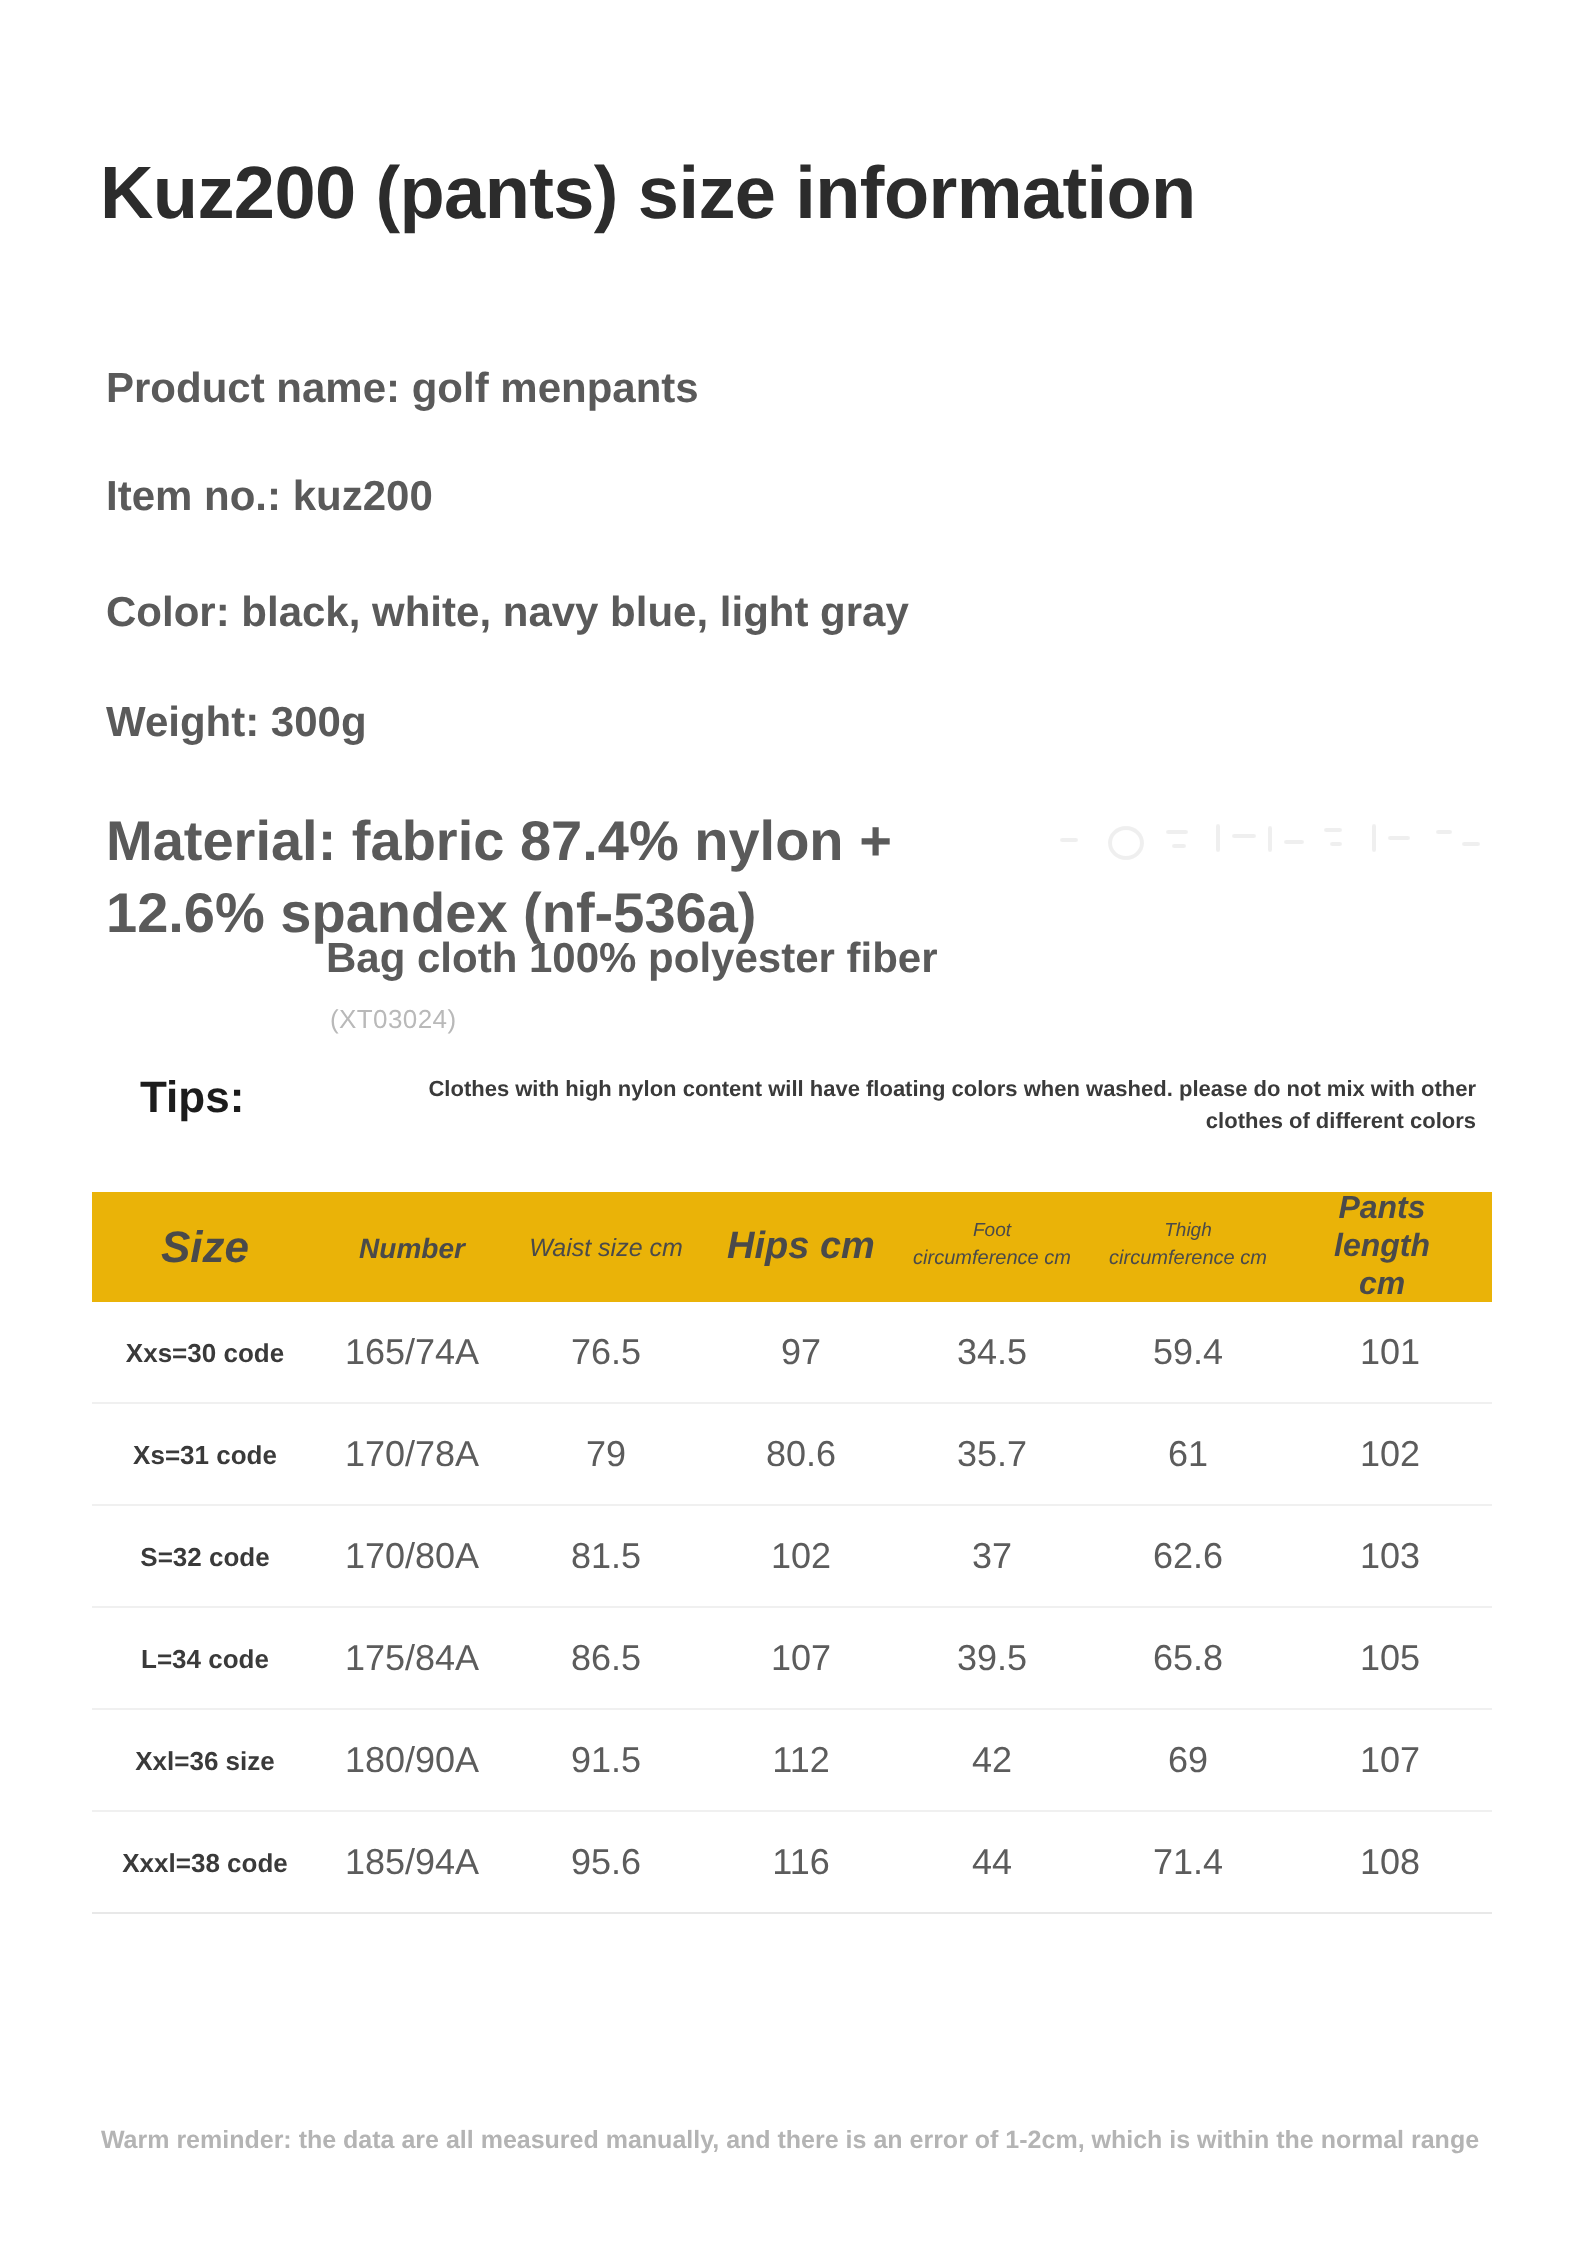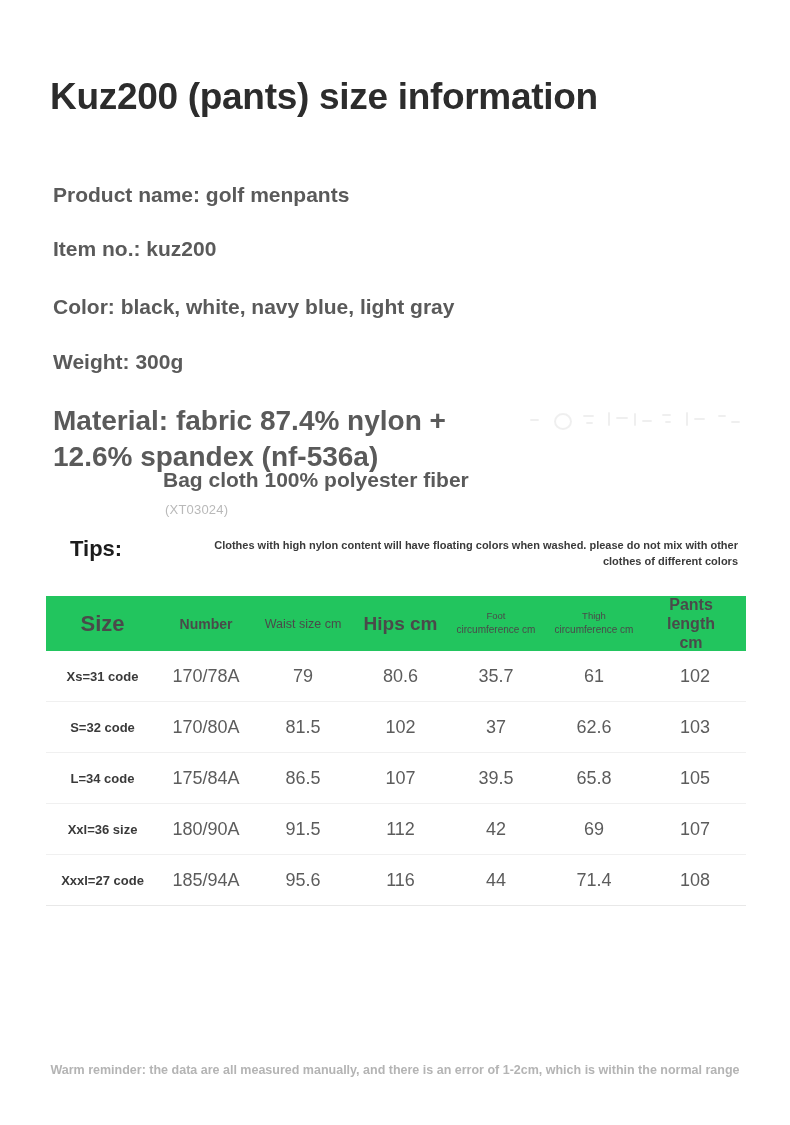--- a/index.html
+++ b/index.html
@@ -119,22 +119,23 @@
     left: 46px;
     top: 596px;
     width: 700px;
   }
   .trow {
     display: flex;
     width: 100%;
     align-items: center;
   }
   .thead {
-    background: #22c55e;
+    background: #eab308;
     height: 55px;
+    font-style: italic;
   }
   .tbody-row {
     height: 50px;
     border-bottom: 1px solid #f0f0f0;
   }
   .tbody-row:last-child {
     border-bottom: 1px solid #e8e8e8;
   }
 
   .c0 { width: 113px; }
@@ -265,20 +266,29 @@
       <span class="l2">circumference cm</span>
     </div>
     <div class="c6 h-pants">
       <span class="l1">Pants length</span>
       <span class="l2">cm</span>
     </div>
   </div>
 
   <div id="tbody">
       <div class="trow tbody-row">
+        <div class="c0 b-size">Xxs=30 code</div>
+        <div class="c1 b-val">165/74A</div>
+        <div class="c2 b-val">76.5</div>
+        <div class="c3 b-val">97</div>
+        <div class="c4 b-val">34.5</div>
+        <div class="c5 b-val">59.4</div>
+        <div class="c6 b-val">101</div>
+      </div>
+      <div class="trow tbody-row">
         <div class="c0 b-size">Xs=31 code</div>
         <div class="c1 b-val">170/78A</div>
         <div class="c2 b-val">79</div>
         <div class="c3 b-val">80.6</div>
         <div class="c4 b-val">35.7</div>
         <div class="c5 b-val">61</div>
         <div class="c6 b-val">102</div>
       </div>
       <div class="trow tbody-row">
         <div class="c0 b-size">S=32 code</div>
@@ -301,21 +311,21 @@
       <div class="trow tbody-row">
         <div class="c0 b-size">Xxl=36 size</div>
         <div class="c1 b-val">180/90A</div>
         <div class="c2 b-val">91.5</div>
         <div class="c3 b-val">112</div>
         <div class="c4 b-val">42</div>
         <div class="c5 b-val">69</div>
         <div class="c6 b-val">107</div>
       </div>
       <div class="trow tbody-row">
-        <div class="c0 b-size">Xxxl=27 code</div>
+        <div class="c0 b-size">Xxxl=38 code</div>
         <div class="c1 b-val">185/94A</div>
         <div class="c2 b-val">95.6</div>
         <div class="c3 b-val">116</div>
         <div class="c4 b-val">44</div>
         <div class="c5 b-val">71.4</div>
         <div class="c6 b-val">108</div>
       </div>
     </div>
 </div>
 

